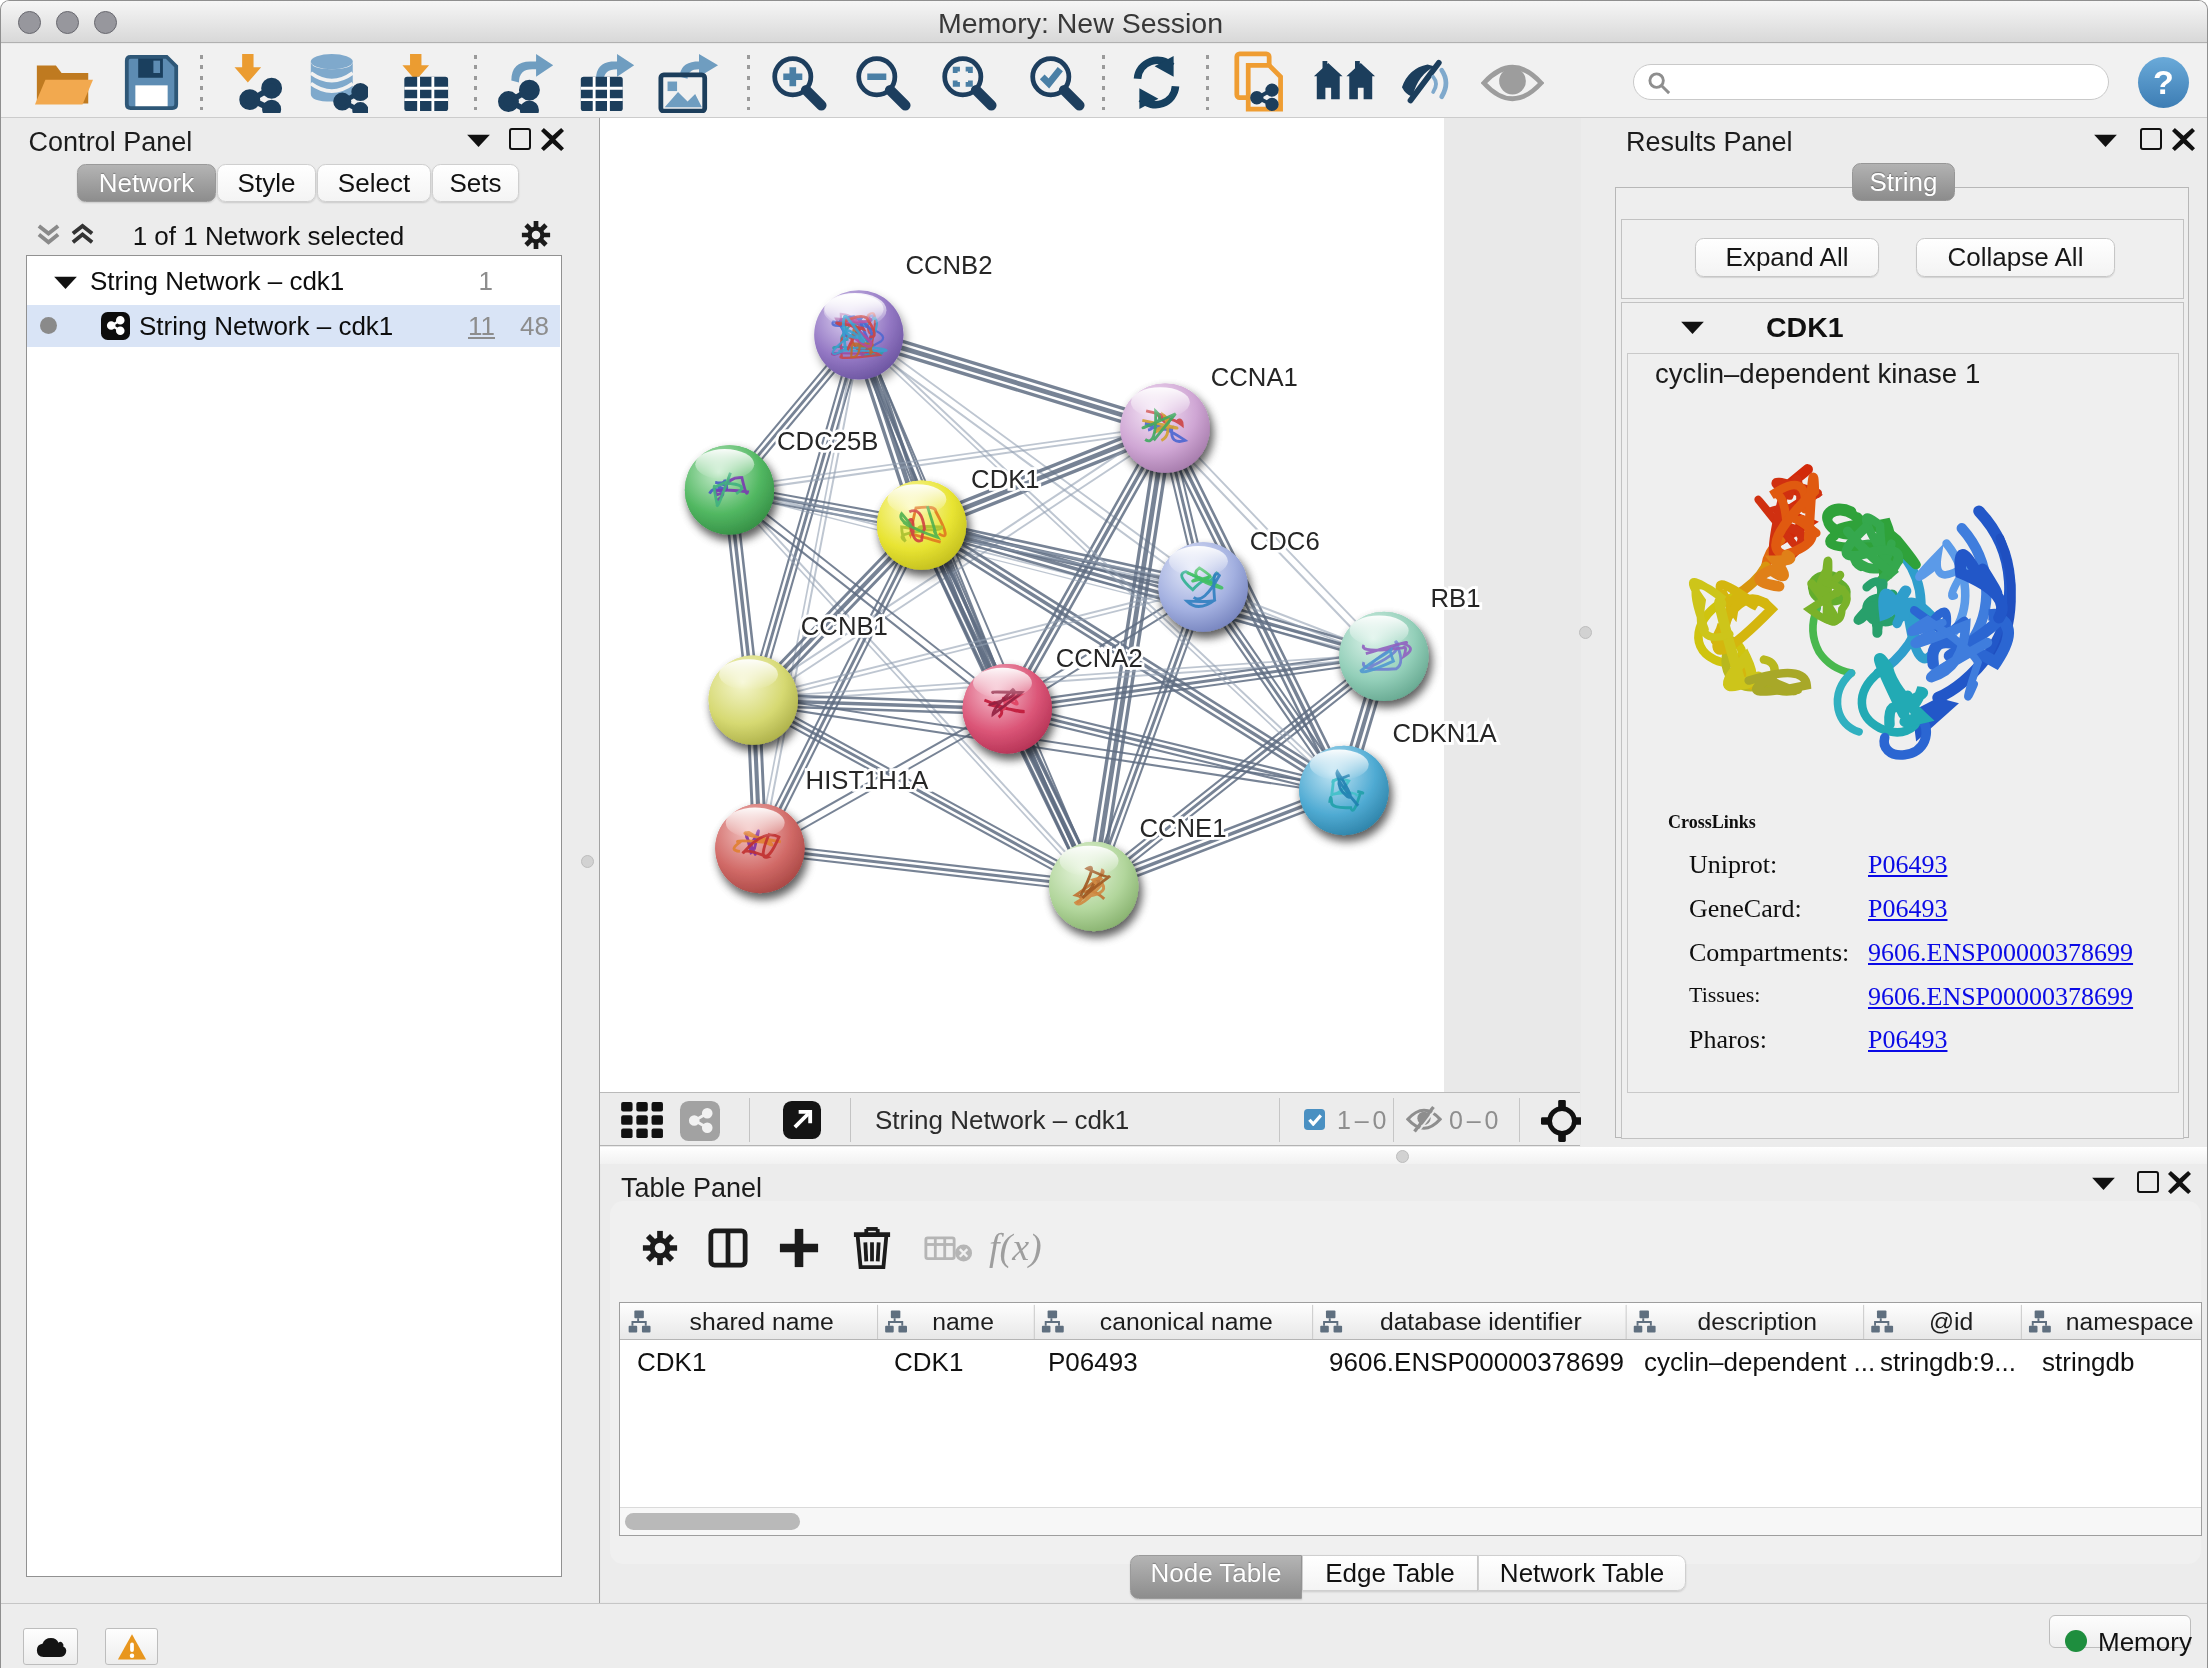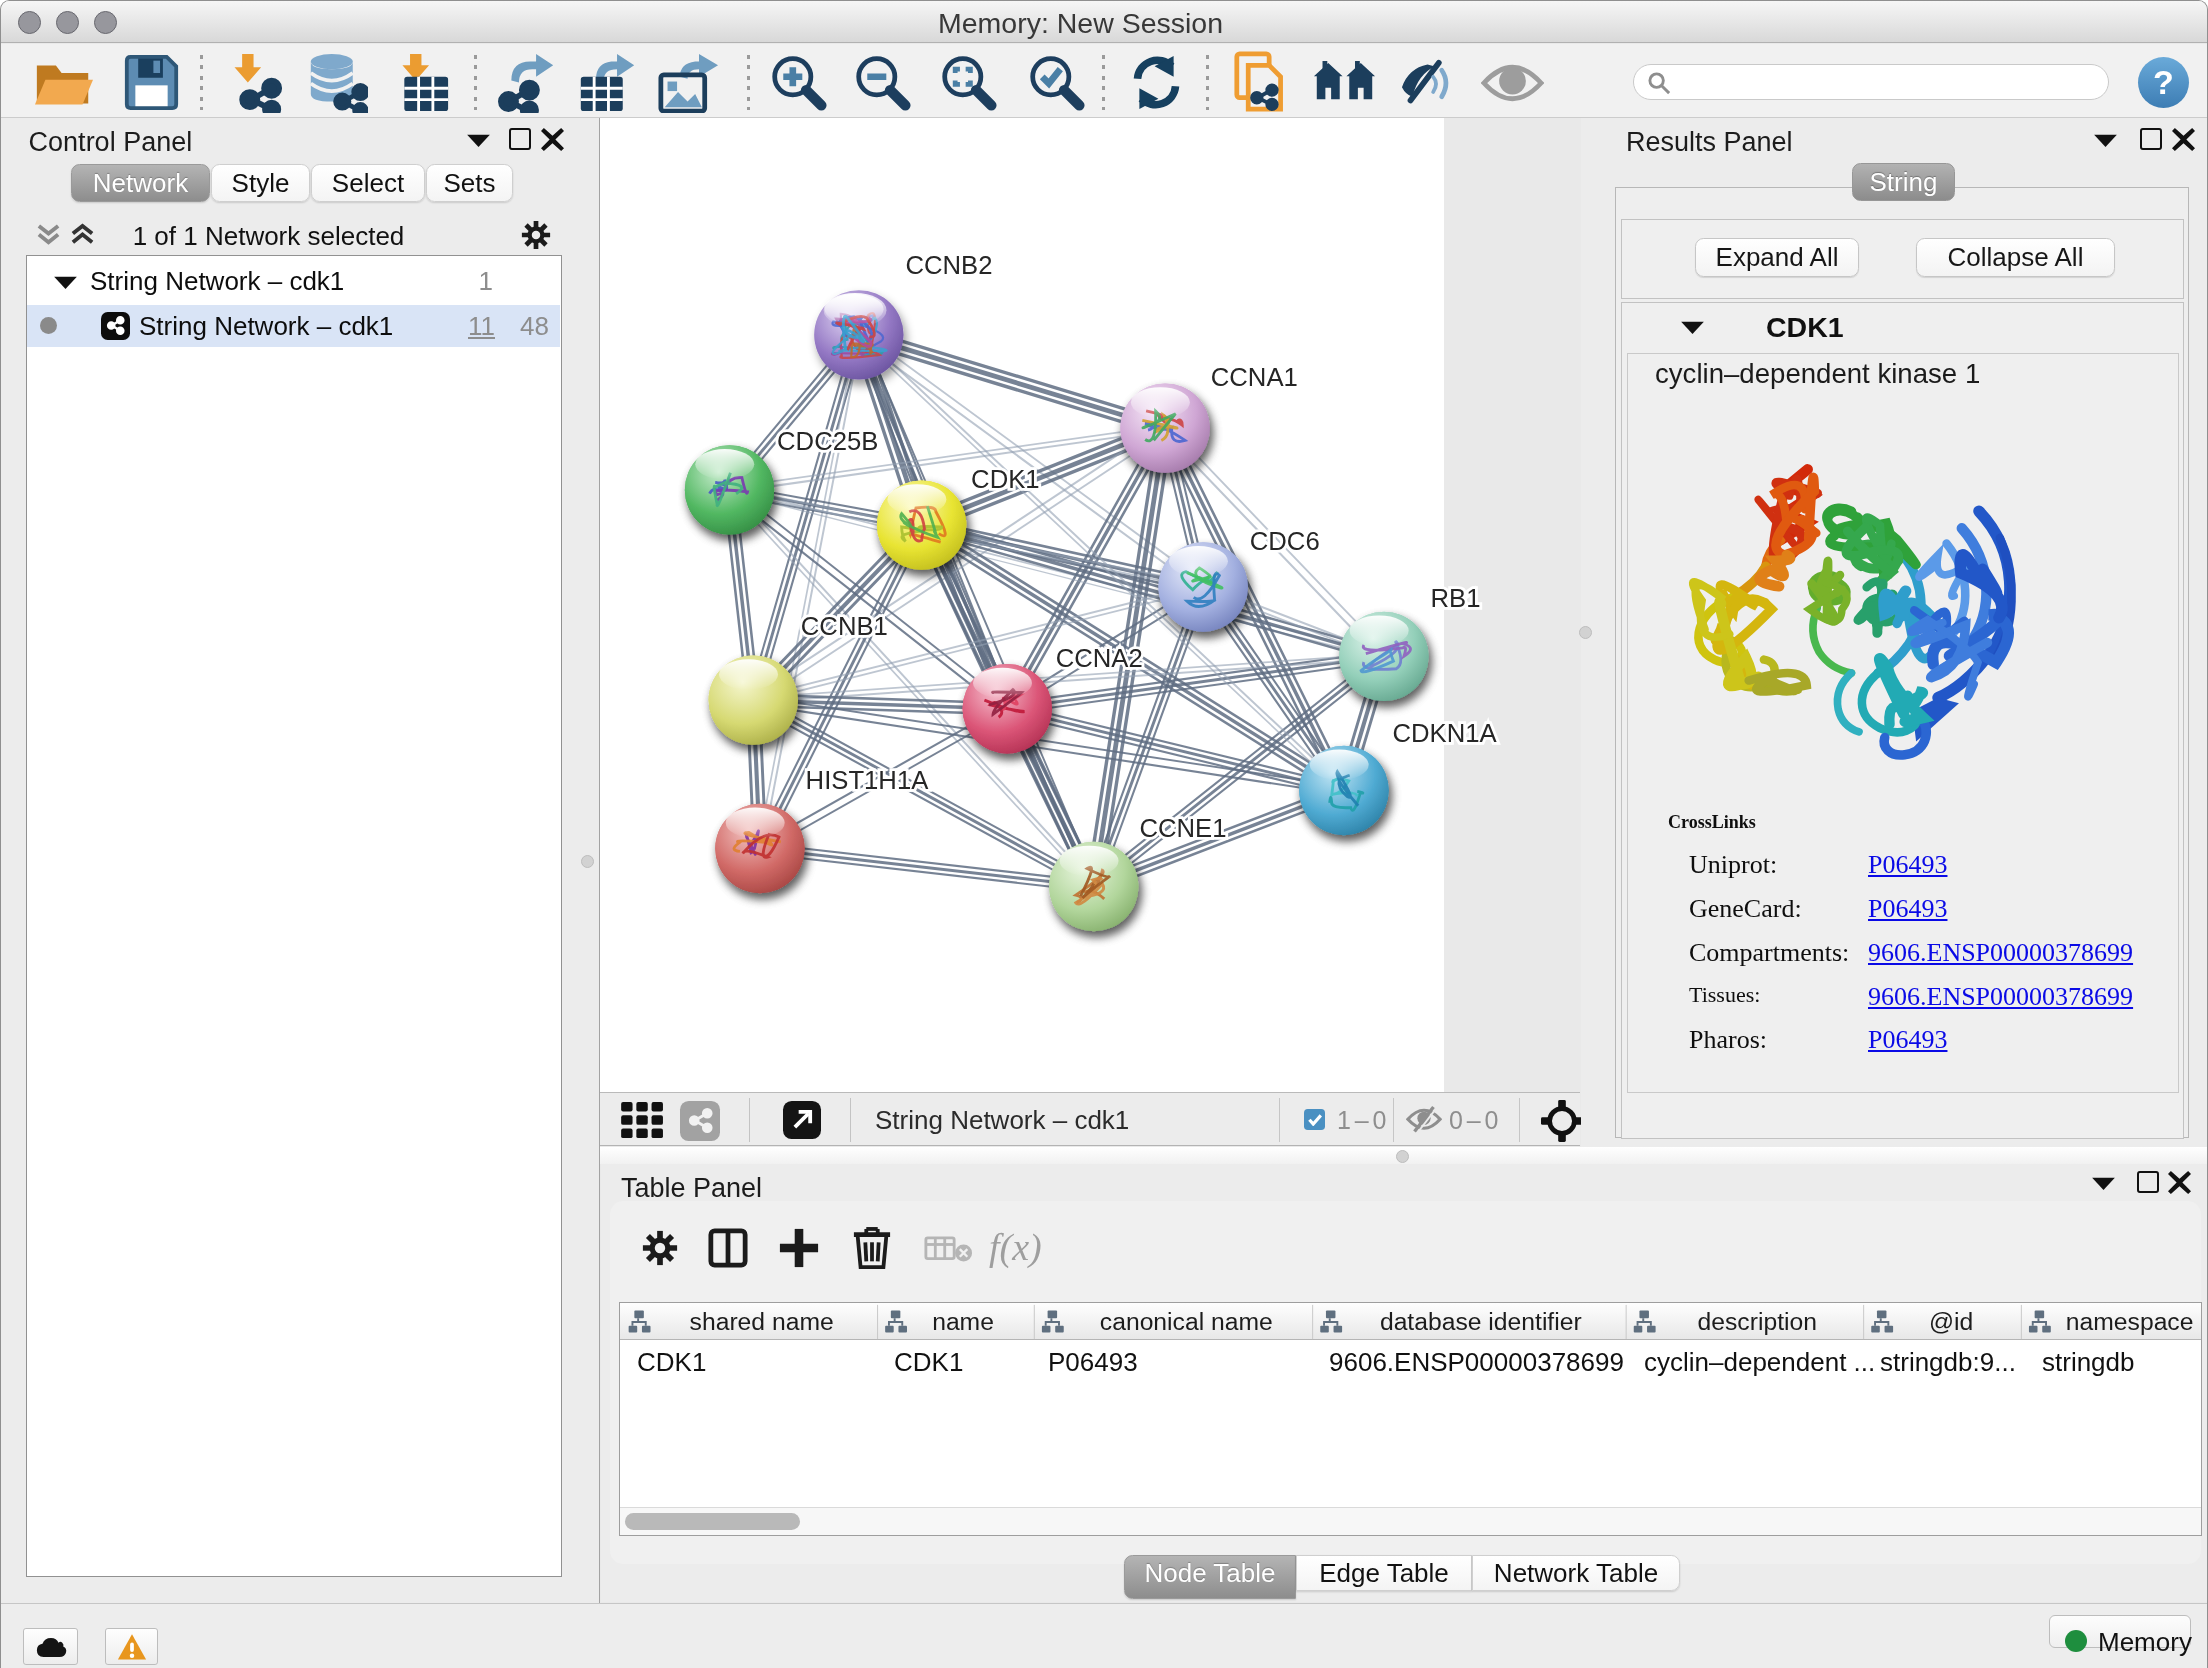--- a/index.html
+++ b/index.html
@@ -25,21 +25,21 @@
   background:linear-gradient(#ffffff,#f1f1f1); }
 .knob { position:absolute; border-radius:50%; background:#d2d2d2; border:1px solid #bdbdbd; z-index:9; }
 #rpanel { position:absolute; left:1580px; top:117px; width:629px; height:1029px; background:#ececec; }
 #tpanel { position:absolute; left:600px; top:1163px; width:1608px; height:438px; background:#ececec; }
 #statusbar { position:absolute; left:0; top:1602px; width:2208px; height:67px;
   background:#ededed; border-top:1px solid #c6c6c6; }
 #cpanel { position:absolute; left:0; top:117px; width:598px; height:1485px; background:#ececec; }
 .ptitle { font-size:27px; color:#1c1c1c; }
 .tab { position:absolute; height:38px; border-radius:8.6px; border:1px solid #cfcfcf;
   background:linear-gradient(#ffffff,#f4f4f4); color:#111; text-align:center;
-  font-size:26px; line-height:36px; box-shadow:0 1px 1.9px rgba(0,0,0,0.15); }
+  font-size:26px; line-height:36px; box-shadow:0 1px 1.9px rgba(0,0,0,0.15);margin-left:6px; }
 .tabsel { background:linear-gradient(#b4b4b4,#8d8d8d); color:#fff; border-color:#9a9a9a;
   text-shadow:0 -1px 1px rgba(0,0,0,0.25); }
 .btn { position:absolute; border-radius:8.6px; border:1px solid #c6c6c6;
   background:linear-gradient(#ffffff,#f3f3f3); color:#161616; text-align:center;
   font-size:26px; box-shadow:0 1px 1px rgba(0,0,0,0.12); }
 a.lnk { color:#0a0ae6; }
 </style>
 </head>
 <body>
 <div id="win">
@@ -707,21 +707,21 @@
     <svg class="abs" style="left:512px;top:14.3px;" width="25" height="17" viewBox="0 0 26 18">
         <path d="M1 3 L25 3 L13 16 Z" fill="#111"></path>
       </svg>
     <div class="abs" style="left:559px;top:9.5px;width:22px;height:22px;border:2.9px solid #111;border-radius:2.9px;"></div>
     <svg class="abs" style="left:591px;top:9.5px;" width="23" height="23" viewBox="0 0 24 24">
         <path d="M3 0 L12 8 L21 0 L24 3 L15 12 L24 21 L21 24 L12 16 L3 24 L0 21 L9 12 L0 3 Z" fill="#111"></path>
       </svg>
     <div class="abs" style="left:34px;top:69px;width:574px;height:951px;background:#eeeeee;border:1.9px solid #b7b7b7;"></div>
     <div class="abs" style="left:271px;top:45px;width:103px;height:38px;border-radius:8.6px;background:linear-gradient(#b2b2b2,#8c8c8c);border:1px solid #979797;color:#fff;font-size:26px;text-align:center;line-height:36px;text-shadow:0 -1px 1px rgba(0,0,0,0.3);">String</div>
     <div class="abs" style="left:40px;top:101px;width:563px;height:80px;background:#efefef;border:1px solid #c2c2c2;"></div>
-    <div class="btn" style="left:114px;top:120px;width:164px;height:39px;line-height:37px;">Expand All</div>
+    <div class="btn" style="left:114px;top:120px;width:184px;height:39px;line-height:37px;">Expand All</div>
     <div class="btn" style="left:335px;top:120px;width:199px;height:39px;line-height:37px;">Collapse All</div>
     <div class="abs" style="left:40px;top:184px;width:563px;height:837px;background:#efefef;border:1px solid #c2c2c2;"></div>
     <svg class="abs" style="left:99px;top:201px;" width="25" height="17" viewBox="0 0 26 18">
         <path d="M1 3 L25 3 L13 16 Z" fill="#111"></path>
       </svg>
     <div class="abs" style="left:185px;top:193px;font-size:28.5px;font-weight:bold;color:#101010;">CDK1</div>
     <div class="abs" style="left:46px;top:235px;width:552px;height:740px;background:#efefef;border:1px solid #c9c9c9;"></div>
     <div class="abs" style="left:74px;top:240px;font-size:27.6px;color:#1b1b1b;">cyclin–dependent kinase 1</div>
     <svg class="abs" style="left:84px;top:338px;" width="371" height="314" viewBox="0 0 390 330">
       <g fill="none" stroke-linecap="round">

